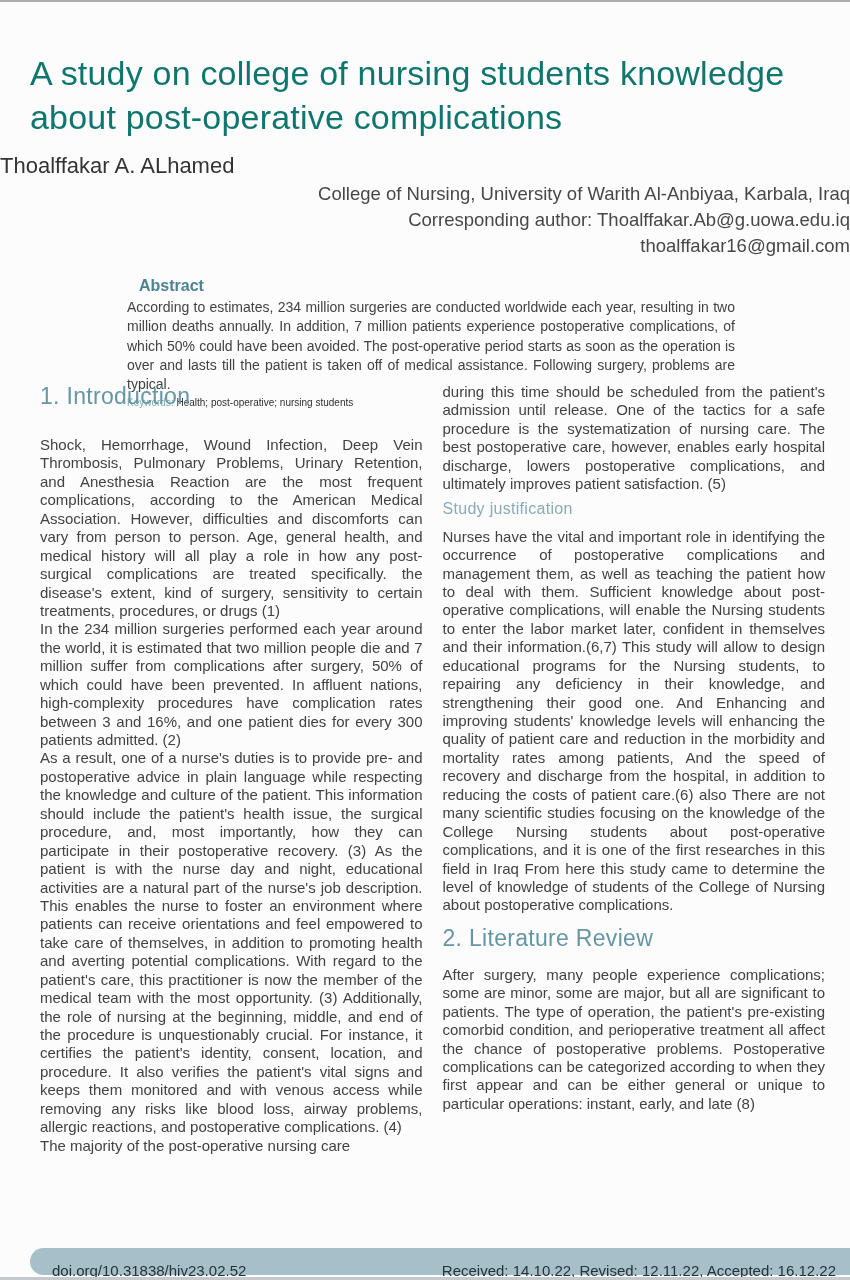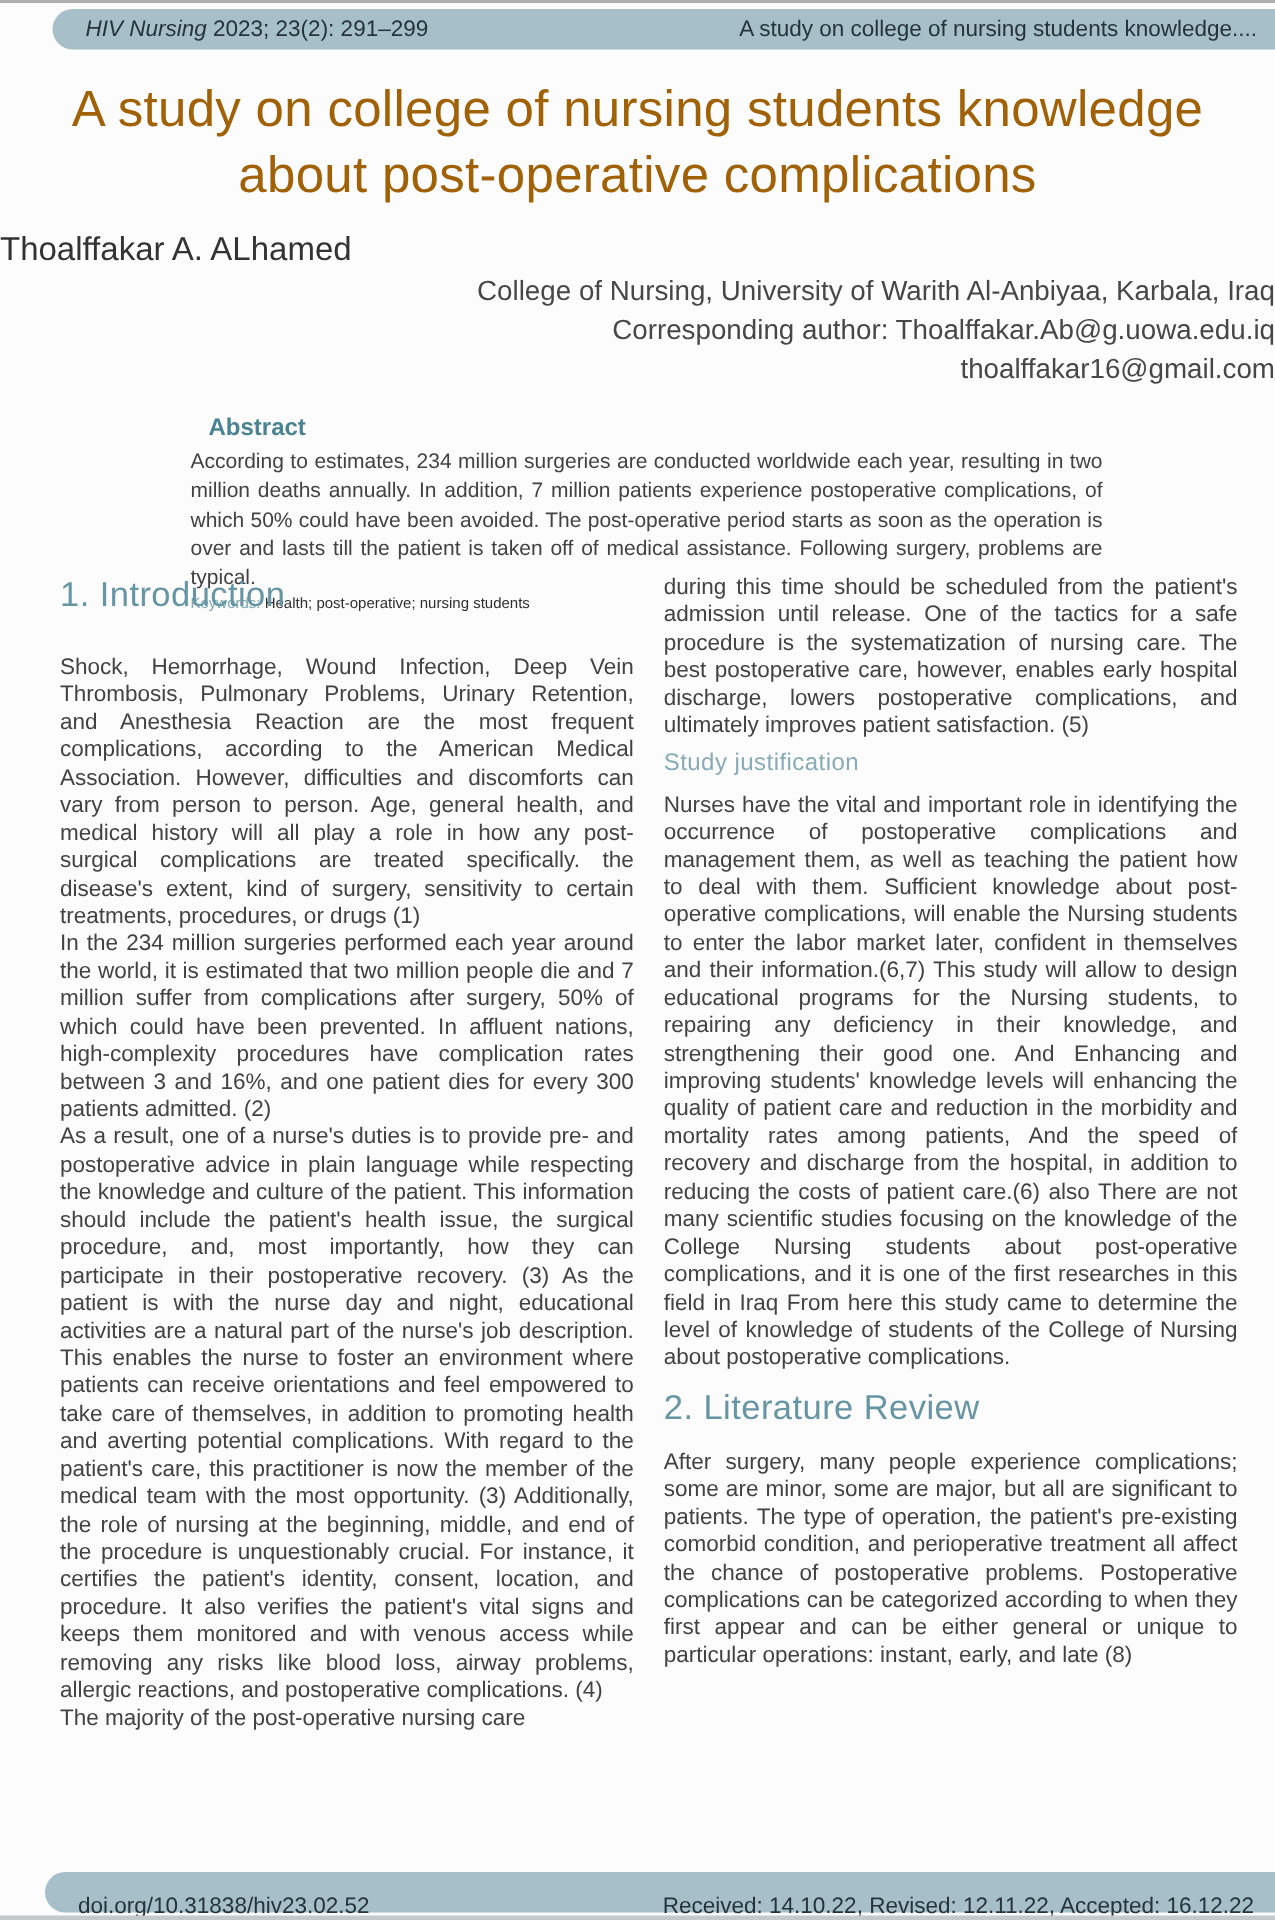--- a/index.html
+++ b/index.html
@@ -19,23 +19,22 @@
   .header-bar{
     position:absolute;top:6px;left:35px;right:0;height:27px;
     background:#a6bfc9;border-radius:14px 0 0 14px;
     display:flex;justify-content:space-between;align-items:center;
     padding:0 12px 0 22px;box-sizing:border-box;
     font-size:15px;color:#25333a;
   }
   .header-bar .journal-name{font-style:italic;}
   .title{
     margin:52px 30px 0 30px;
-    text-align:center;
     font-size:34px;line-height:1.28;
-    color:#a16207;letter-spacing:0.2px;
+    color:#0f766e;letter-spacing:0.2px;
     font-weight:normal;
   }
   .author{margin-top:14px;font-size:22px;color:#333;}
   .meta-line{margin-top:4px;text-align:right;font-size:18.5px;color:#474747;}
 
   .abstract{
     margin:20px 0 0 127px;width:608px;
   }
   .abstract-heading{font-size:16px;font-weight:bold;color:#4a8493;margin-bottom:3px;margin-left:12px;}
   .abstract-text{font-size:14px;line-height:1.38;text-align:justify;color:#424242;}
@@ -67,26 +66,20 @@
     padding:17px 14px 0 22px;box-sizing:border-box;
     font-size:15px;color:#25333a;
   }
 </style>
 </head>
 <body>
 
 <div class="page">
   <div class="top-edge"></div>
 
-  <div class="header-bar">
-    <div>
-      <span class="journal-name">HIV Nursing</span><span> 2023; 23(2):  291–299</span>
-    </div>
-    <div>A study on college of nursing students knowledge....</div>
-  </div>
 
   <h1 class="title">A study on college of nursing students knowledge about post-operative complications</h1>
   <div class="author">Thoalffakar A. ALhamed</div>
   <div class="meta-line">College of Nursing, University of Warith Al-Anbiyaa, Karbala, Iraq</div>
   <div class="meta-line">Corresponding author: Thoalffakar.Ab@g.uowa.edu.iq</div>
   <div class="meta-line">thoalffakar16@gmail.com</div>
 
   <div class="abstract">
     <div class="abstract-heading">Abstract</div>
     <div class="abstract-text">According to estimates, 234 million surgeries are conducted worldwide each year, resulting in two million deaths annually. In addition, 7 million patients experience postoperative complications, of which 50% could have been avoided. The post-operative period starts as soon as the operation is over and lasts till the patient is taken off of medical assistance. Following surgery, problems are typical.</div>

